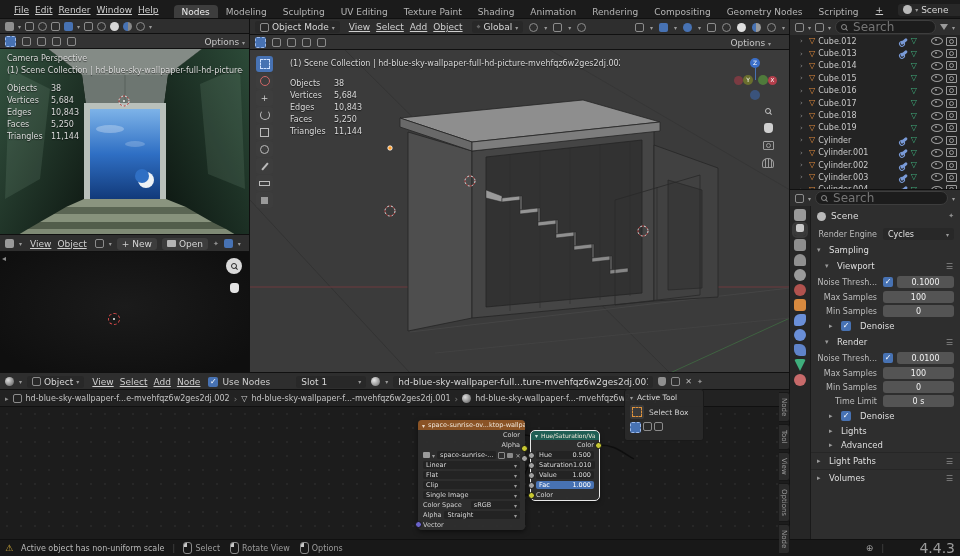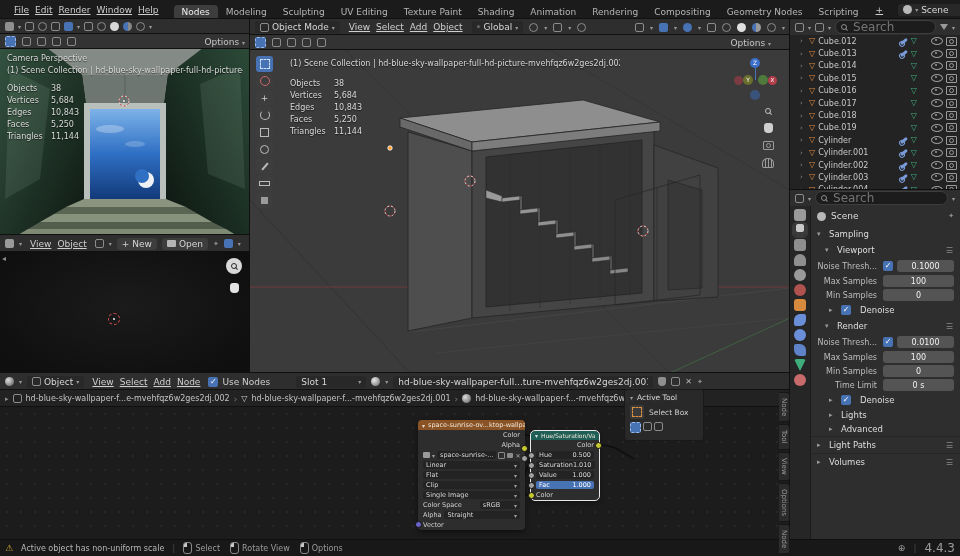--- a/index.html
+++ b/index.html
@@ -485,21 +485,21 @@
           </div>
           <div class="nrow">
             <span class="npill">
               <span>Single Image</span>
               <span class="caret">▾</span>
             </span>
           </div>
         </div>
       <div>
 
-      <div class="nrow" style="gap:18px;">
+      <div class="nrow" style="gap:9px;">
             <span style="flex:none;">Color Space</span>
             <span class="npill">
               <span>sRGB</span>
               <span class="caret">▾</span>
             </span>
           </div>
           <div class="nrow" style="gap:3px;">
             <span style="flex:none;">Alpha</span>
             <span class="npill">
               <span>Straight</span>
@@ -777,20 +777,27 @@
     </div>
     <div style="position:absolute;left:21px;top:16px;right:0;bottom:0;">
       <div style="display:flex;align-items:center;gap:5px;height:20px;padding:0 6px;">
         <span class="ic small round" style="background:#b9b9b9;"></span>
         <span style="color:#dcdcdc;">Scene</span>
         <span class="spacer"></span>
         <span style="color:#8f8f8f;font-size:7px;">✦</span>
       </div>
       <div>
 
+      <div class="prow">
+            <span class="plabel">Render Engine</span>
+            <span class="pval">
+              <span>Cycles</span>
+              <span class="caret">▾</span>
+            </span>
+          </div>
         </div>
       <div class="phead">
           <span class="parrow">▾</span>
           <span>Sampling</span>
           <span class="spacer"></span>
         </div>
       <div class="phead" style="padding-left:14px;">
           <span class="parrow">▾</span>
           <span>Viewport</span>
           <span class="spacer"></span>
@@ -892,16 +899,16 @@
           <span style="color:#9c9c9c;font-size:8px;">Rotate View</span>
         </span>
         <span style="display:inline-flex;align-items:center;gap:3px;">
           <span class="mouse m-left"></span>
           <span style="color:#9c9c9c;font-size:8px;">Options</span>
         </span>
       </span>
     <span class="spacer"></span>
     <span style="color:#9c9c9c;font-size:9px;">⊕</span>
     <span style="color:#444;">|</span>
-    <span style="color:#9c9c9c;font-size:12px;">4.4.3</span>
+    <span style="color:#9c9c9c;font-size:14px;margin-left:27px;">4.4.3</span>
   </div>
 
 </div>
 
 </body></html>

